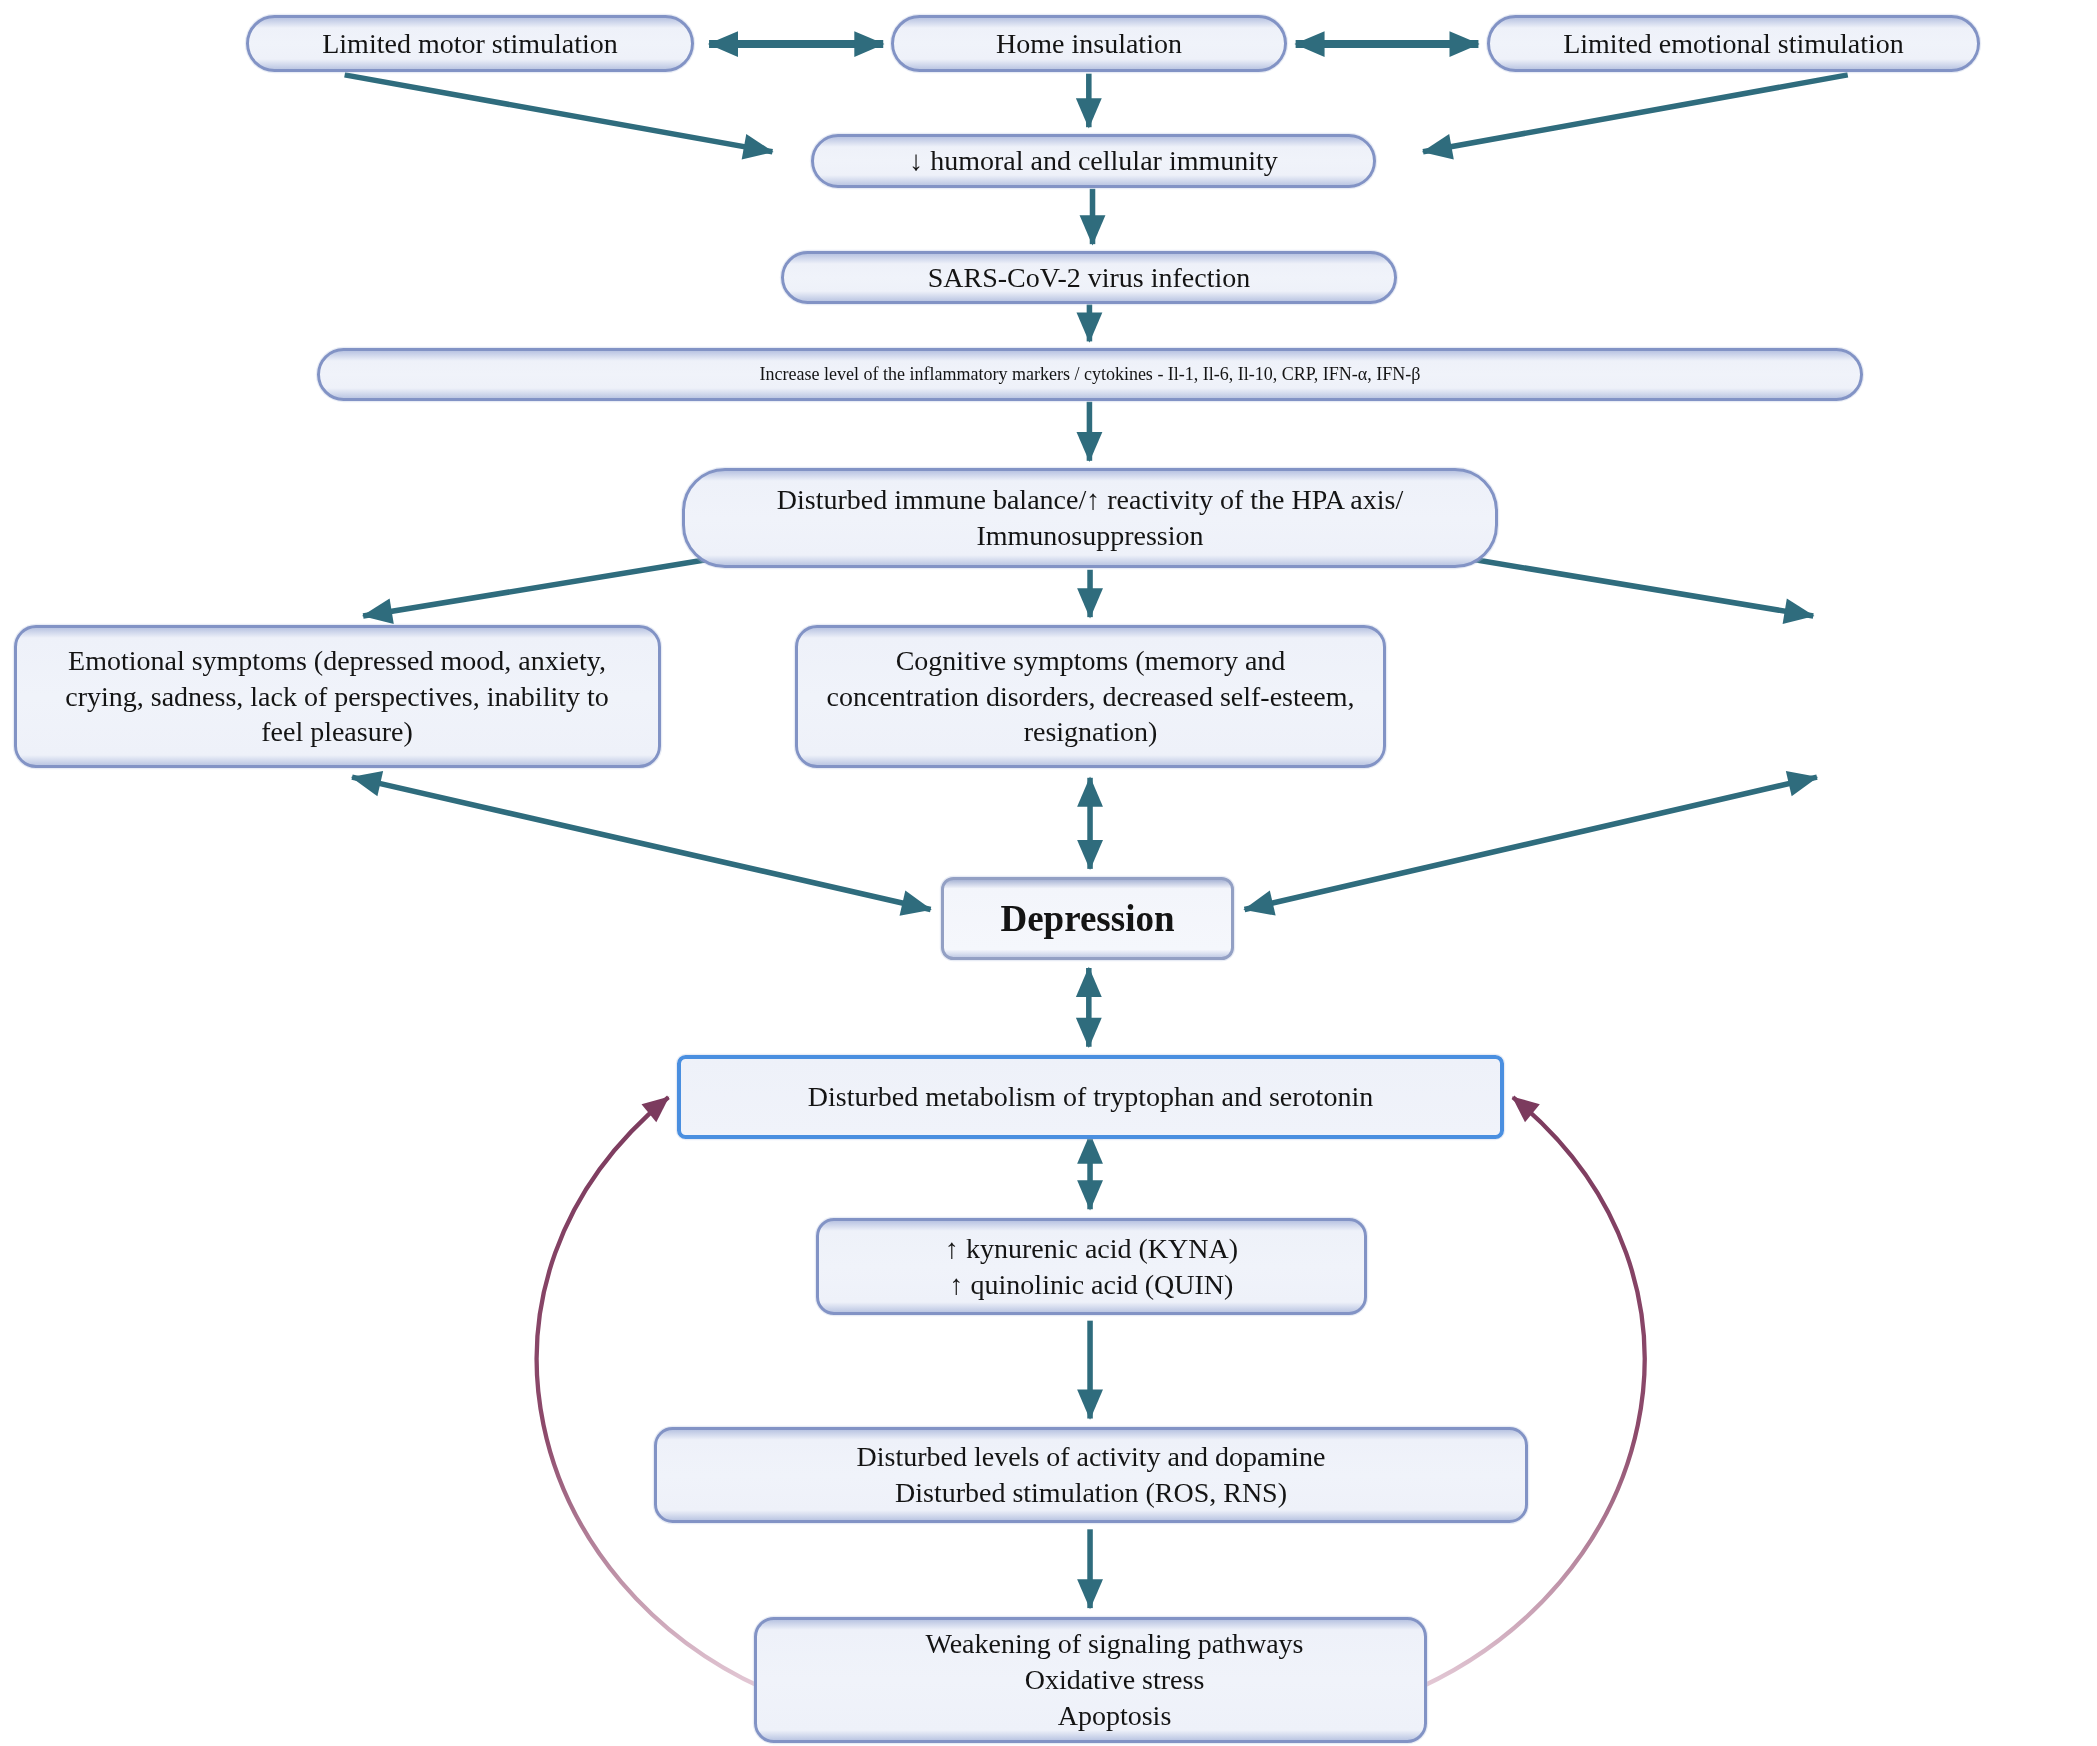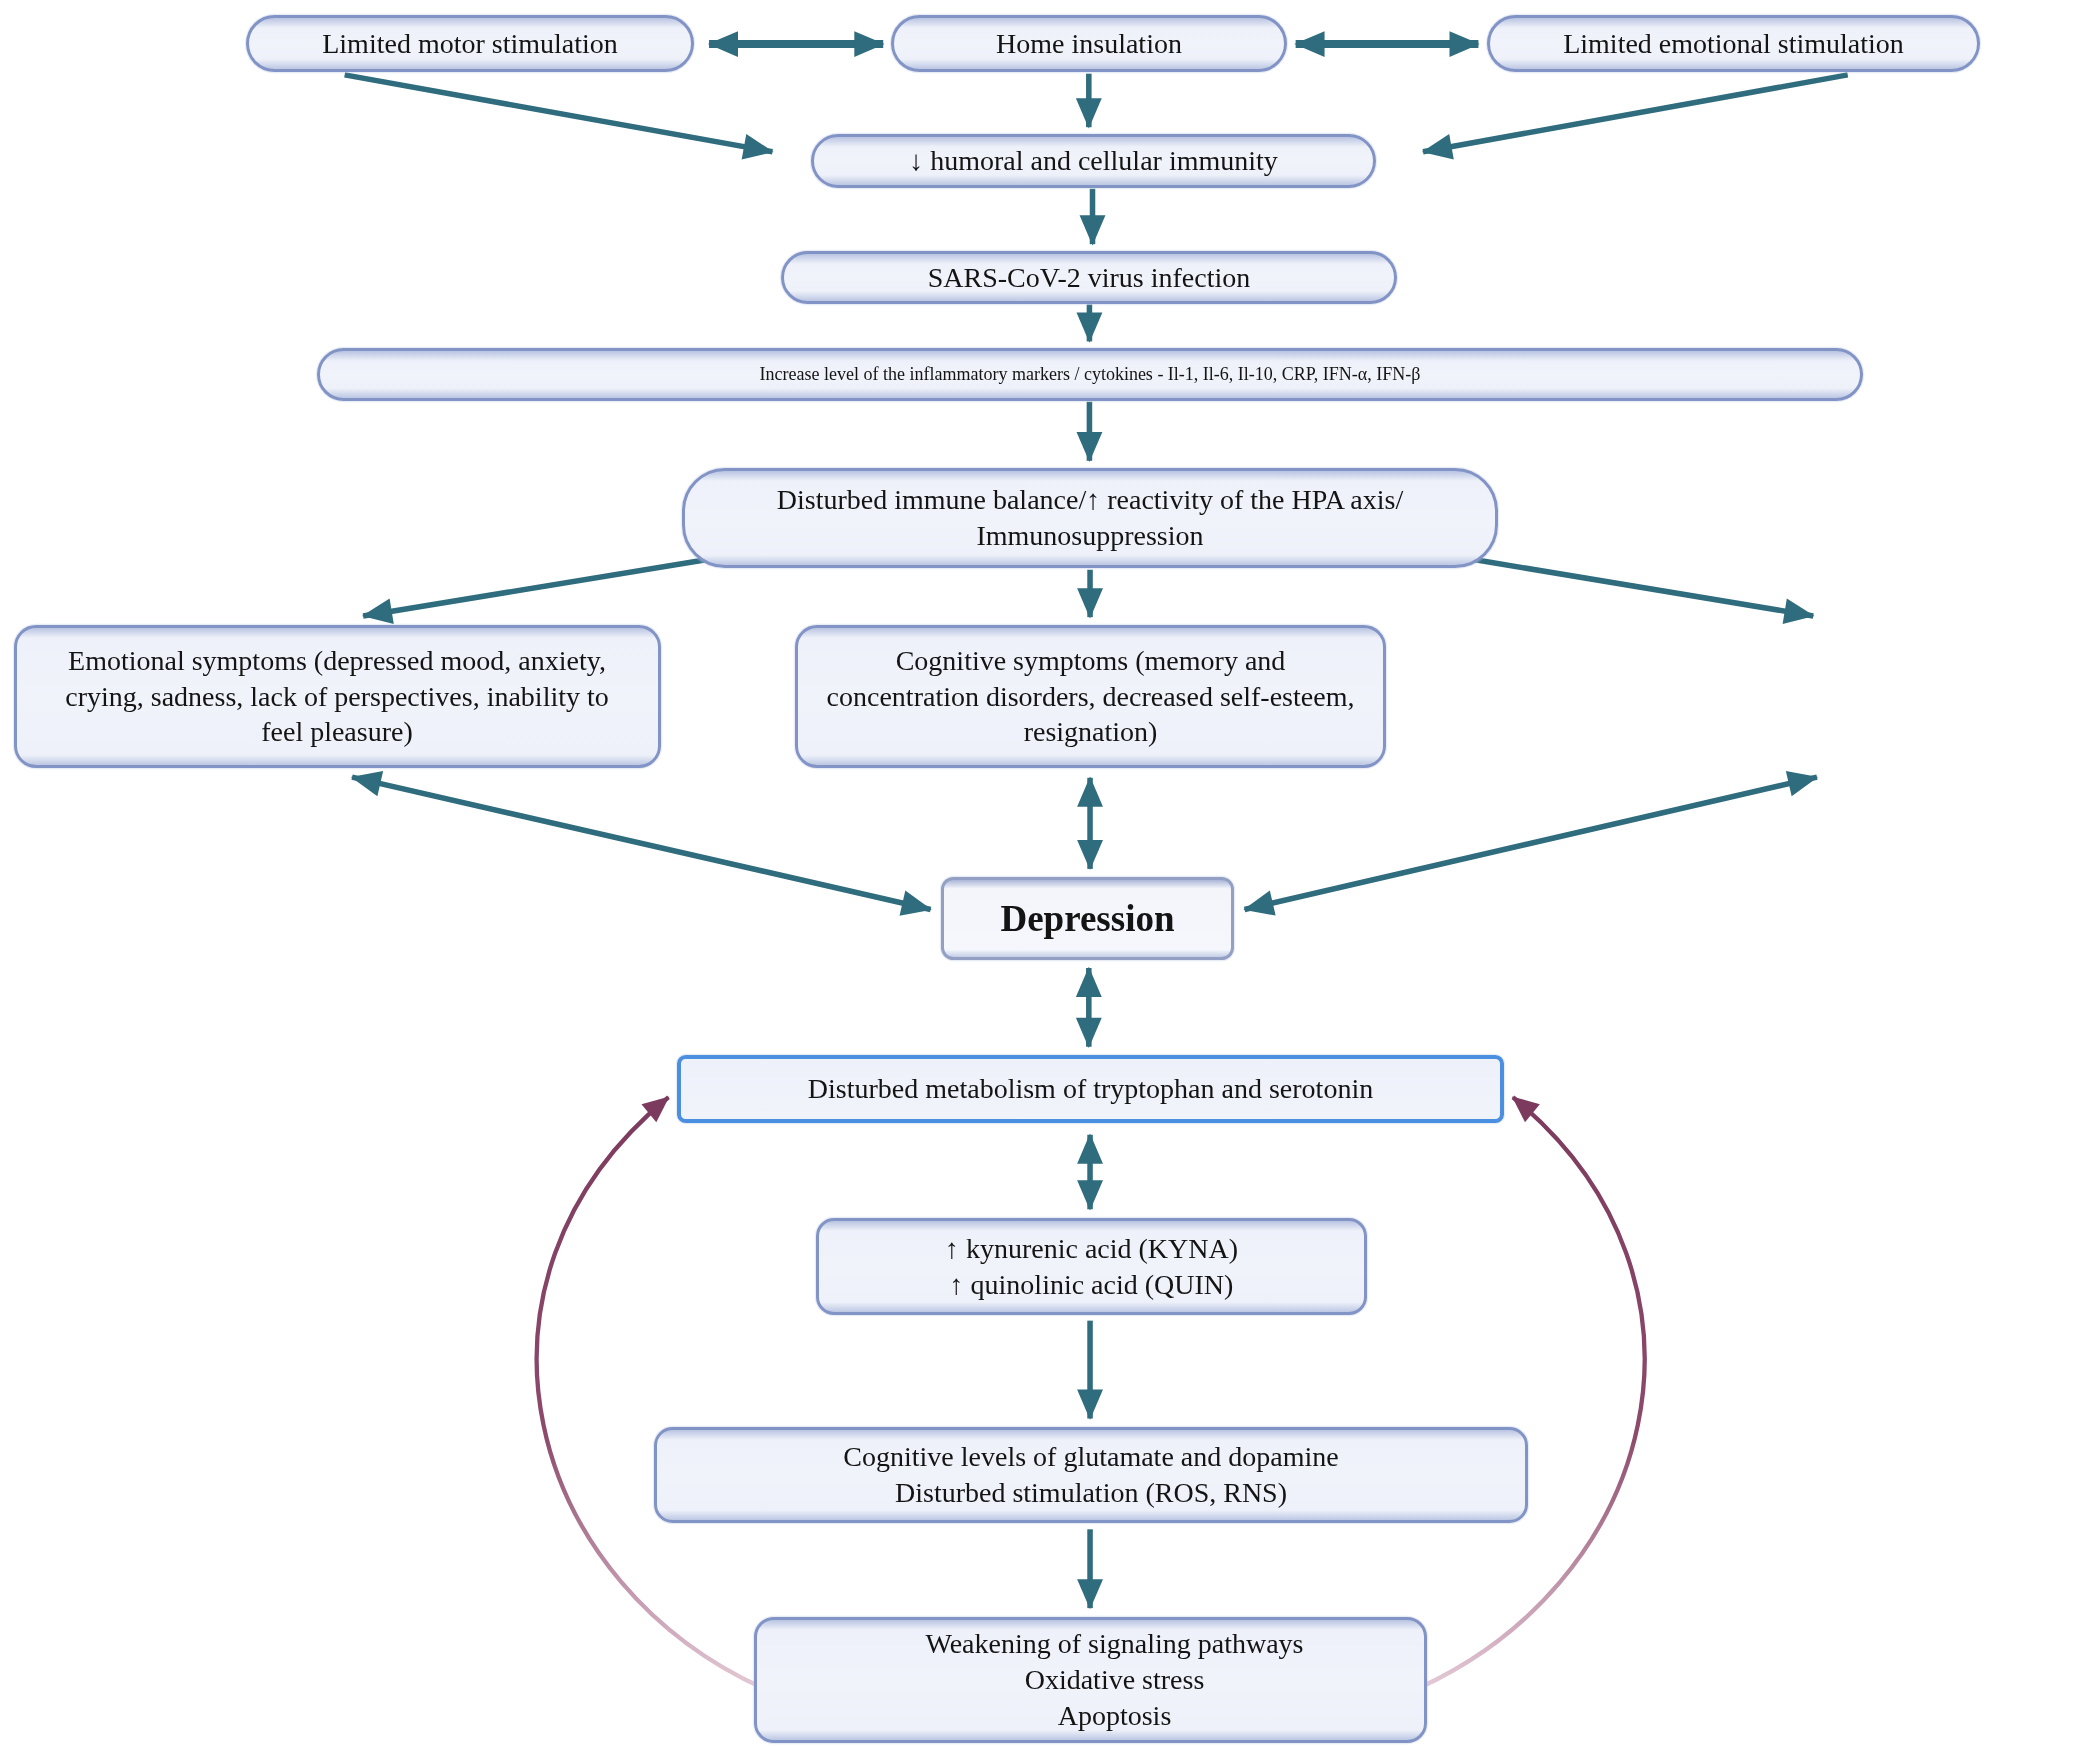--- a/index.html
+++ b/index.html
@@ -118,29 +118,29 @@
     <span class="ln">Emotional symptoms (depressed mood, anxiety, crying, sadness, lack of perspectives, inability to feel pleasure)</span>
   </div>
   <div class="node symptom" style="left:795px; top:625px; width:591px; height:143px;">
     <span class="ln">Cognitive symptoms (memory and concentration disorders, decreased self-esteem, resignation)</span>
   </div>
 
   <div class="node depression" style="left:941px; top:877px; width:293px; height:83px;">
     <span class="ln">Depression</span>
   </div>
 
-  <div class="node highlight" style="left:677px; top:1055px; width:827px; height:68px; font-size:28px;">
+  <div class="node highlight" style="left:677px; top:1055px; width:827px; height:84px; font-size:28px;">
     <span class="ln">Disturbed metabolism of tryptophan and serotonin</span>
   </div>
   <div class="node round48" style="left:816px; top:1218px; width:551px; height:97px;">
     <span class="ln">↑ kynurenic acid (KYNA)</span>
     <span class="ln">↑ quinolinic acid (QUIN)</span>
   </div>
   <div class="node round30" style="left:654px; top:1427px; width:874px; height:96px;">
-    <span class="ln">Cognitive levels of glutamate and dopamine</span>
+    <span class="ln">Disturbed levels of activity and dopamine</span>
     <span class="ln">Disturbed stimulation (ROS, RNS)</span>
   </div>
   <div class="node round32" style="left:754px; top:1617px; width:673px; height:126px;padding-left:48px;">
     <span class="ln">Weakening of signaling pathways</span>
     <span class="ln">Oxidative stress</span>
     <span class="ln">Apoptosis</span>
   </div>
 
 </div>
 

